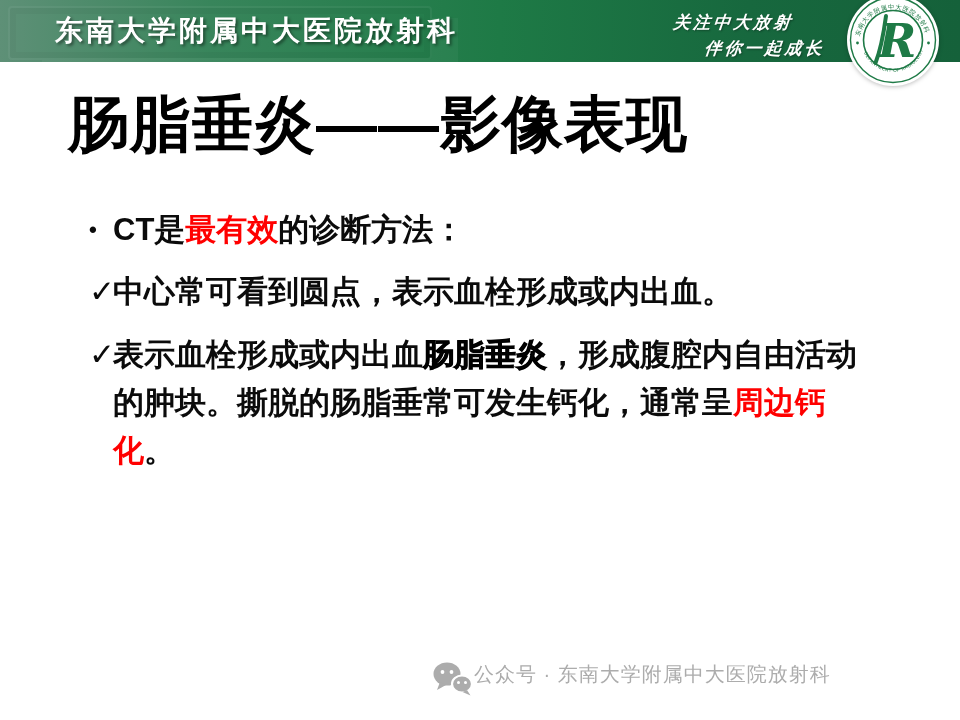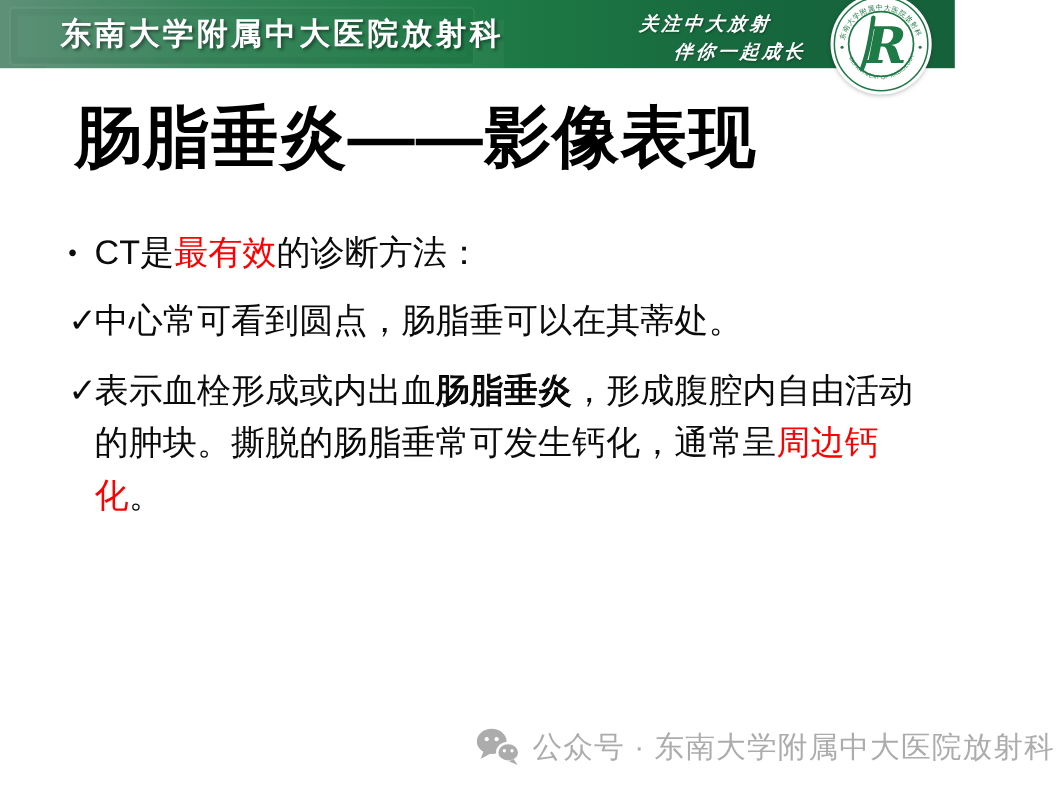--- a/index.html
+++ b/index.html
@@ -7,21 +7,21 @@
   body {
     position:relative;
     background:#ffffff;
     font-family:"Liberation Sans","DejaVu Sans",sans-serif;
     overflow:hidden;
   }
 
   
   .header {
     position:absolute; top:0; left:0;
-    width:868px; height:62px;
+    width:960px; height:62px;
     background:linear-gradient(90deg,#5E9077 0%,#38855B 22%,#1E7A46 52%,#17683E 78%,#15613A 100%);
   }
   .header::before {            
     content:"";
     position:absolute; left:8px; top:6px; width:420px; height:50px;
     border:2px solid rgba(255,255,255,0.05);
     border-radius:4px;
     box-shadow:inset 0 0 0 6px rgba(0,0,0,0.03), 30px 8px 0 -4px rgba(255,255,255,0.04);
     pointer-events:none;
   }
@@ -51,36 +51,36 @@
 
   
   .slide-title {
     position:absolute; left:68px; top:84px;
     font-size:61px; font-weight:bold; color:#000000;
     letter-spacing:1px; white-space:nowrap;text-align:center;
   }
 
   
   .content {
-    position:absolute; left:62px; top:206px;
+    position:absolute; left:89px; top:206px;
     width:780px;
-    font-size:31px; font-weight:normal; color:#0b0b0b;
+    font-size:31px; font-weight:bold; color:#0b0b0b;
     line-height:1.56;
   }
   .bullet { padding-left:24px; text-indent:-24px; margin-bottom:14px; }
   .marker { display:inline-block; width:24px; text-indent:0; }
   .marker.dot { font-size:0.72em; vertical-align:0.14em; }
   .red    { color:#FF0000; }
   .strong { -webkit-text-stroke:0.9px #000; }
 
   
   .footer {
     position:absolute; left:432px; bottom:23px;
-    display:flex; gap:10px;
-    color:#ACACAC; font-size:27px; letter-spacing:1px;
+    display:flex; 
+    color:#ACACAC; font-size:20px; letter-spacing:1px;
     white-space:nowrap;
   }
   .footer svg { flex:0 0 auto; }
 </style>
 </head>
 <body>
 
 <div class="header">
   <div class="header-title">东南大学附属中大医院放射科</div>
 
@@ -105,21 +105,21 @@
     </text>
     <path d="M40 23 C 38 38 35 56 29.5 70" stroke="#1E7A46" stroke-width="4" fill="none" stroke-linecap="round"></path>
     <text x="51" y="64" font-size="46" font-style="italic" font-weight="bold" fill="#1E7A46" font-family="DejaVu Serif, serif" text-anchor="middle">R</text>
   </svg>
 </div>
 
 <h1 class="slide-title">肠脂垂炎——影像表现</h1>
 
 <div class="content">
     <div class="bullet"><span class="marker dot">•</span><span>CT是</span><span class="red">最有效</span><span>的诊断方法：</span></div>
-    <div class="bullet"><span class="marker">✓</span><span>中心常可看到圆点，肠脂垂可以在其蒂处。</span></div>
+    <div class="bullet"><span class="marker">✓</span><span>中心常可看到圆点，表示血栓形成或内出血。</span></div>
     <div class="bullet"><span class="marker">✓</span><span>表示血栓形成或内出血</span><span class="strong">肠脂垂炎</span><span>，形成腹腔内自由活动的肿块。撕脱的肠脂垂常可发生钙化，通常呈</span><span class="red">周边钙化</span><span>。</span></div>
   </div>
 
 <div class="footer">
   <svg width="42" height="36" viewBox="0 0 42 36">
     <ellipse cx="15" cy="13" rx="13.5" ry="11.5" fill="#ACACAC"></ellipse>
     <path d="M8 21 L5 29 L14 24 Z" fill="#ACACAC"></path>
     <circle cx="10.5" cy="11" r="1.9" fill="#ffffff"></circle>
     <circle cx="19.5" cy="11" r="1.9" fill="#ffffff"></circle>
     <ellipse cx="30" cy="23" rx="10" ry="8.5" fill="#ACACAC" stroke="#ffffff" stroke-width="2.2"></ellipse>

